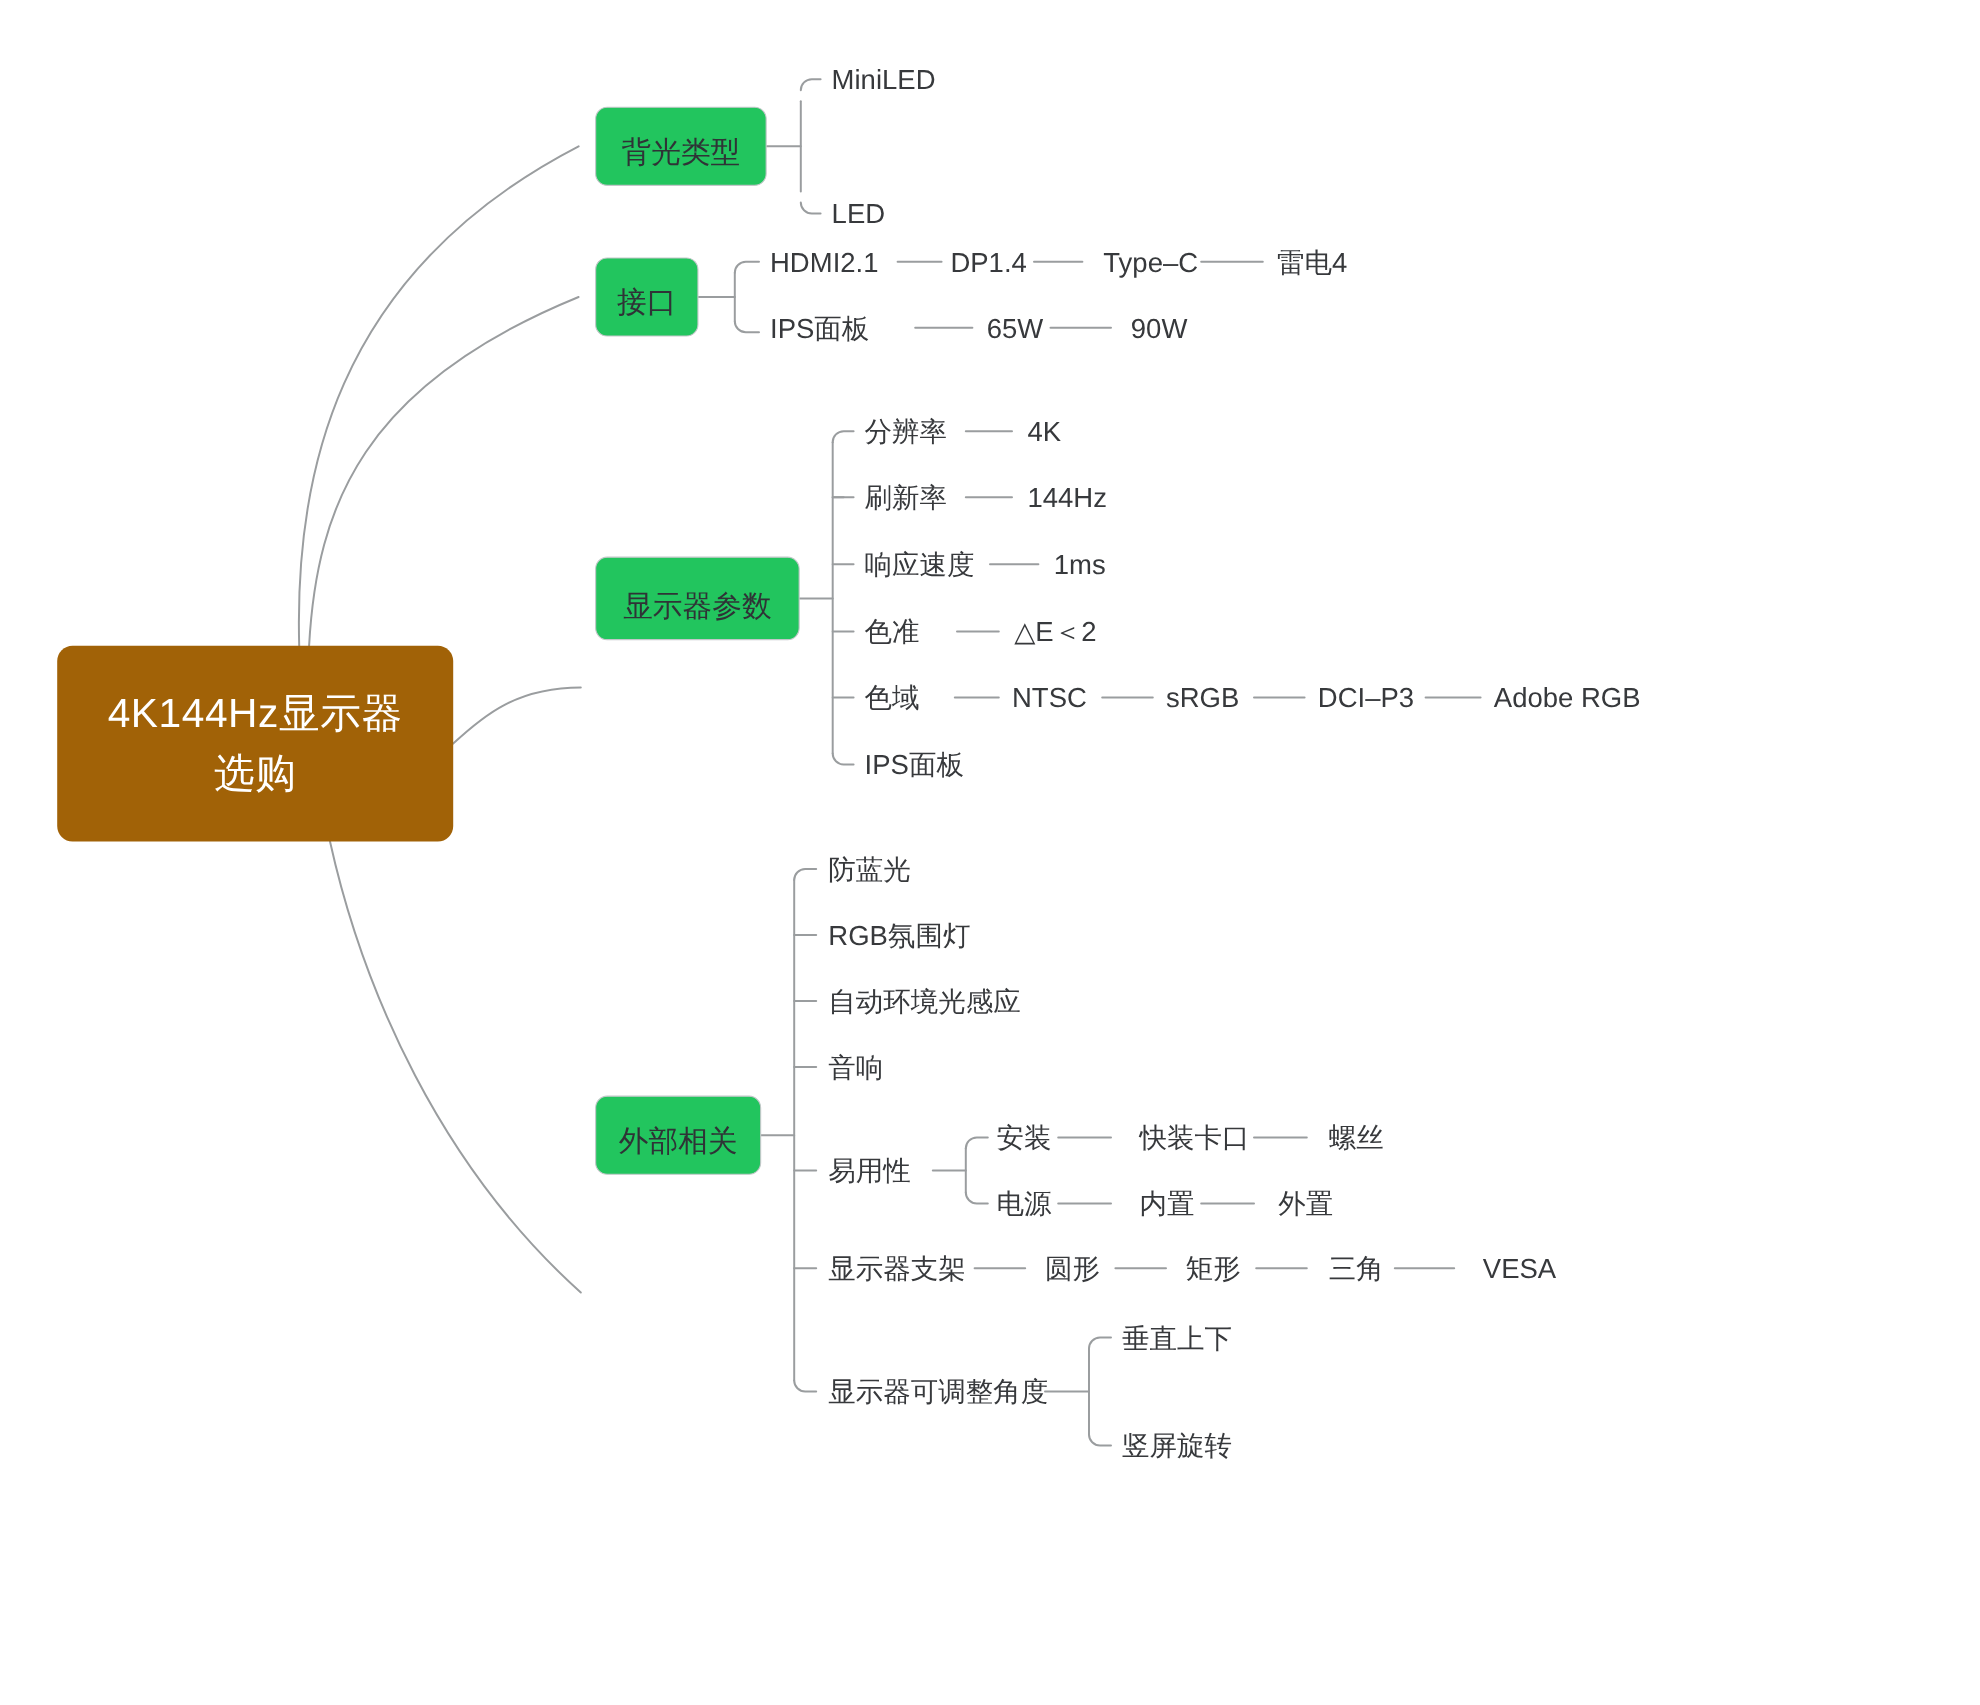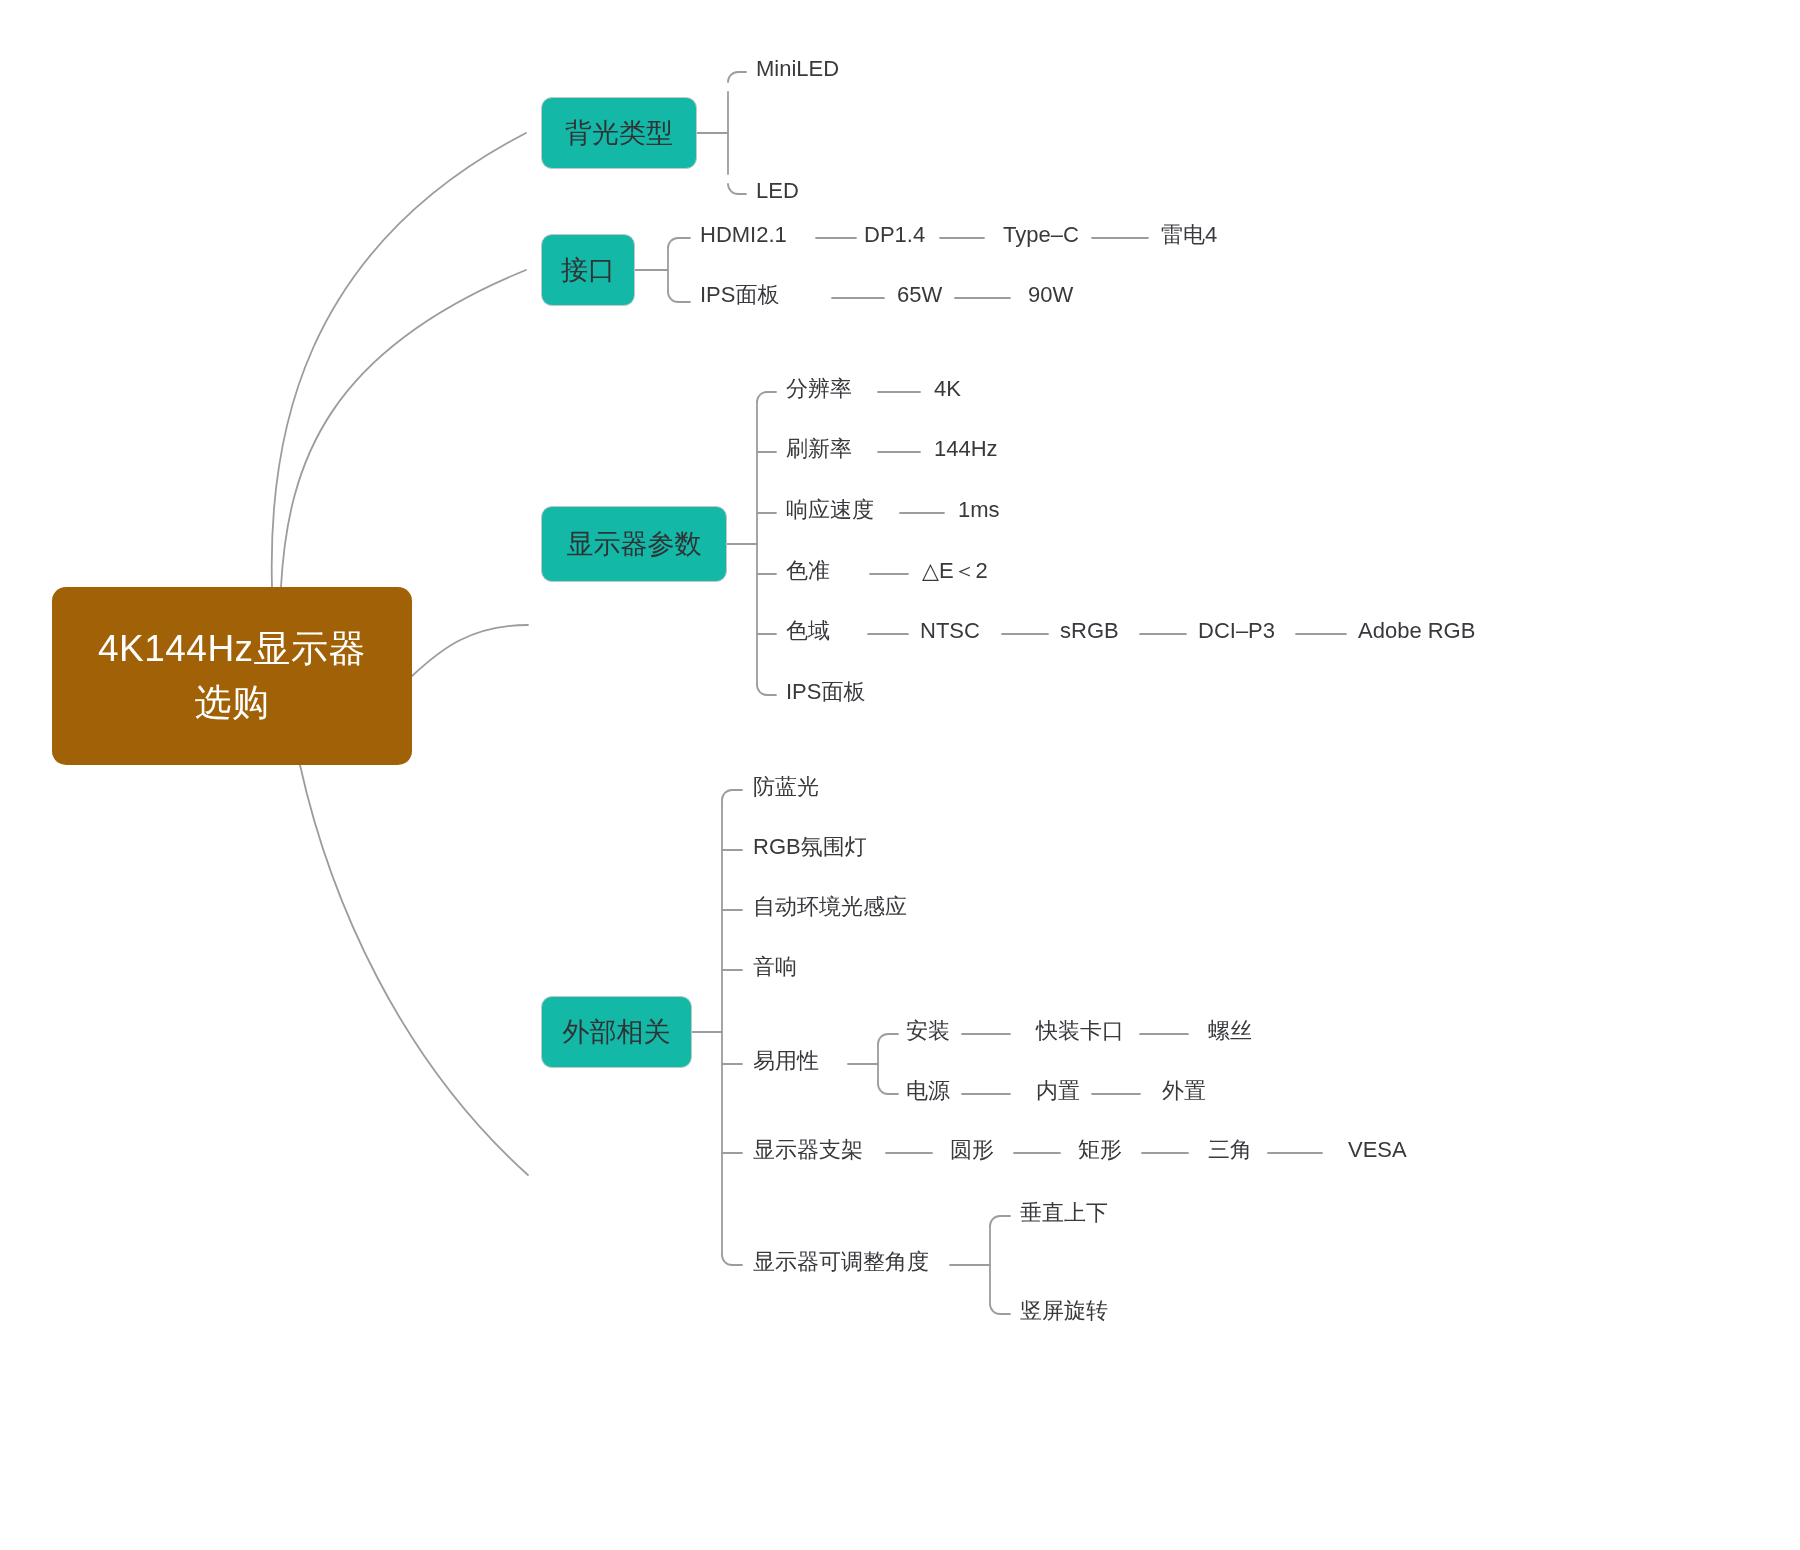--- a/index.html
+++ b/index.html
@@ -50,34 +50,34 @@
   }
   .root-node .root-text {
     display: block;
     width: 300px;
     white-space: normal;
   }
   
   .branch-box {
     border: 1.6px solid #c3c7c9;
     border-radius: 11px;
-    background: #14b8a6;
+    background: #22c55e;
     color: #2f3336;
     font-size: 27px;
     display: flex;
-    align-items: center;
+    align-items: flex-end;
     justify-content: center;
-    padding: 0 16px;
+    padding: 12px 16px;
   }
   
   .leaf {
     color: #37393c;
-    font-size: 22px;
+    font-size: 25px;
     display: flex;
-    align-items: flex-start;
+    align-items: flex-end;
     line-height: 1;
   }
 </style>
 </head>
 <body>
 
 <div id="canvas">
 
   <svg id="wires" viewBox="0 0 1800 1550" xmlns="http://www.w3.org/2000/svg">
     <g fill="none" stroke="#9a9d9f" stroke-width="1.8" stroke-linecap="round" stroke-linejoin="round">

